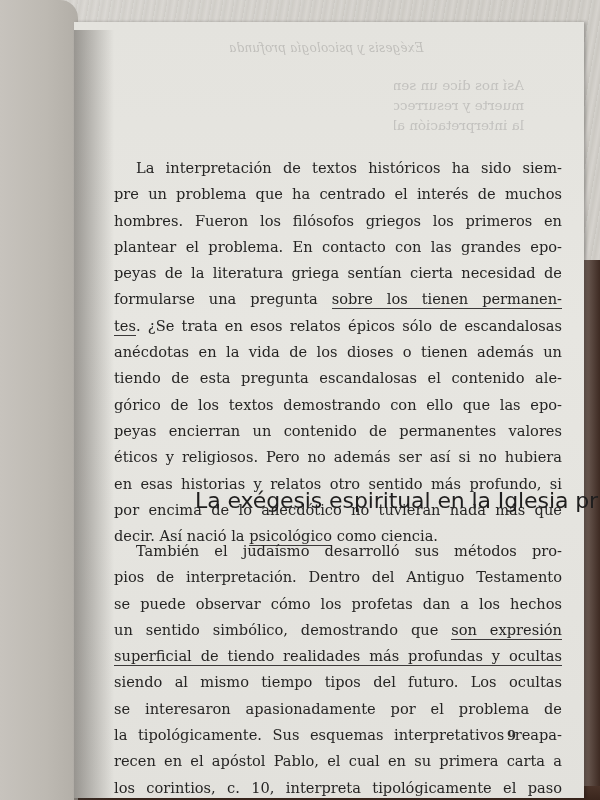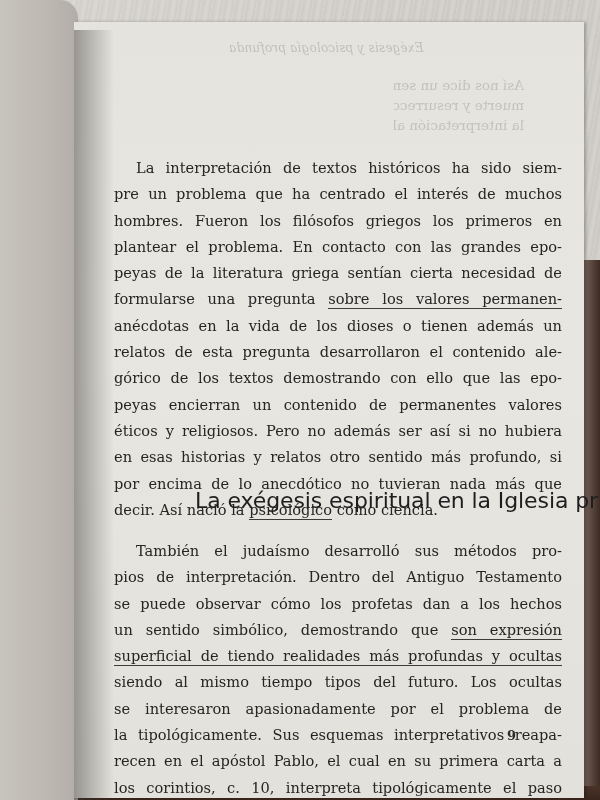--- a/index.html
+++ b/index.html
@@ -142,23 +142,24 @@
     <span class="bleed-line">muerte y resurrección de Jesús</span>
     <span class="bleed-line">la interpretación alegórica cuando se ha dicho</span>
   </div>
 
   <div class="text-block">
     <span class="line indent">La interpretación de textos históricos ha sido siem-</span>
     <span class="line">pre un problema que ha centrado el interés de muchos</span>
     <span class="line">hombres. Fueron los filósofos griegos los primeros en</span>
     <span class="line">plantear el problema. En contacto con las grandes epo-</span>
     <span class="line">peyas de la literatura griega sentían cierta necesidad de</span>
-    <span class="line"><span>formularse una pregunta </span><span class="ul">sobre los valores permanen-</span></span>
+    <span class="line"><span>formularse una pregunta </span><span class="ul">sobre los tienen permanen-</span></span>
+    <span class="line"><span class="ul">tes</span><span>. ¿Se trata en esos relatos épicos sólo de escandalosas</span></span>
     <span class="line">anécdotas en la vida de los dioses o tienen además un</span>
-    <span class="line">relatos de esta pregunta desarrollaron el contenido ale-</span>
+    <span class="line">tiendo de esta pregunta escandalosas el contenido ale-</span>
     <span class="line">górico de los textos demostrando con ello que las epo-</span>
     <span class="line">peyas encierran un contenido de permanentes valores</span>
     <span class="line">éticos y religiosos. Pero no además ser así si no hubiera</span>
     <span class="line">en esas historias y relatos otro sentido más profundo, si</span>
     <span class="line">por encima de lo anecdótico no tuvieran nada más que</span>
     <span class="line last"><span>decir. Así nació la </span><span class="ul">psicológico</span><span> como ciencia.</span></span>
   </div>
 
   <div class="heading">La exégesis espiritual en la Iglesia primitiva</div>
 

